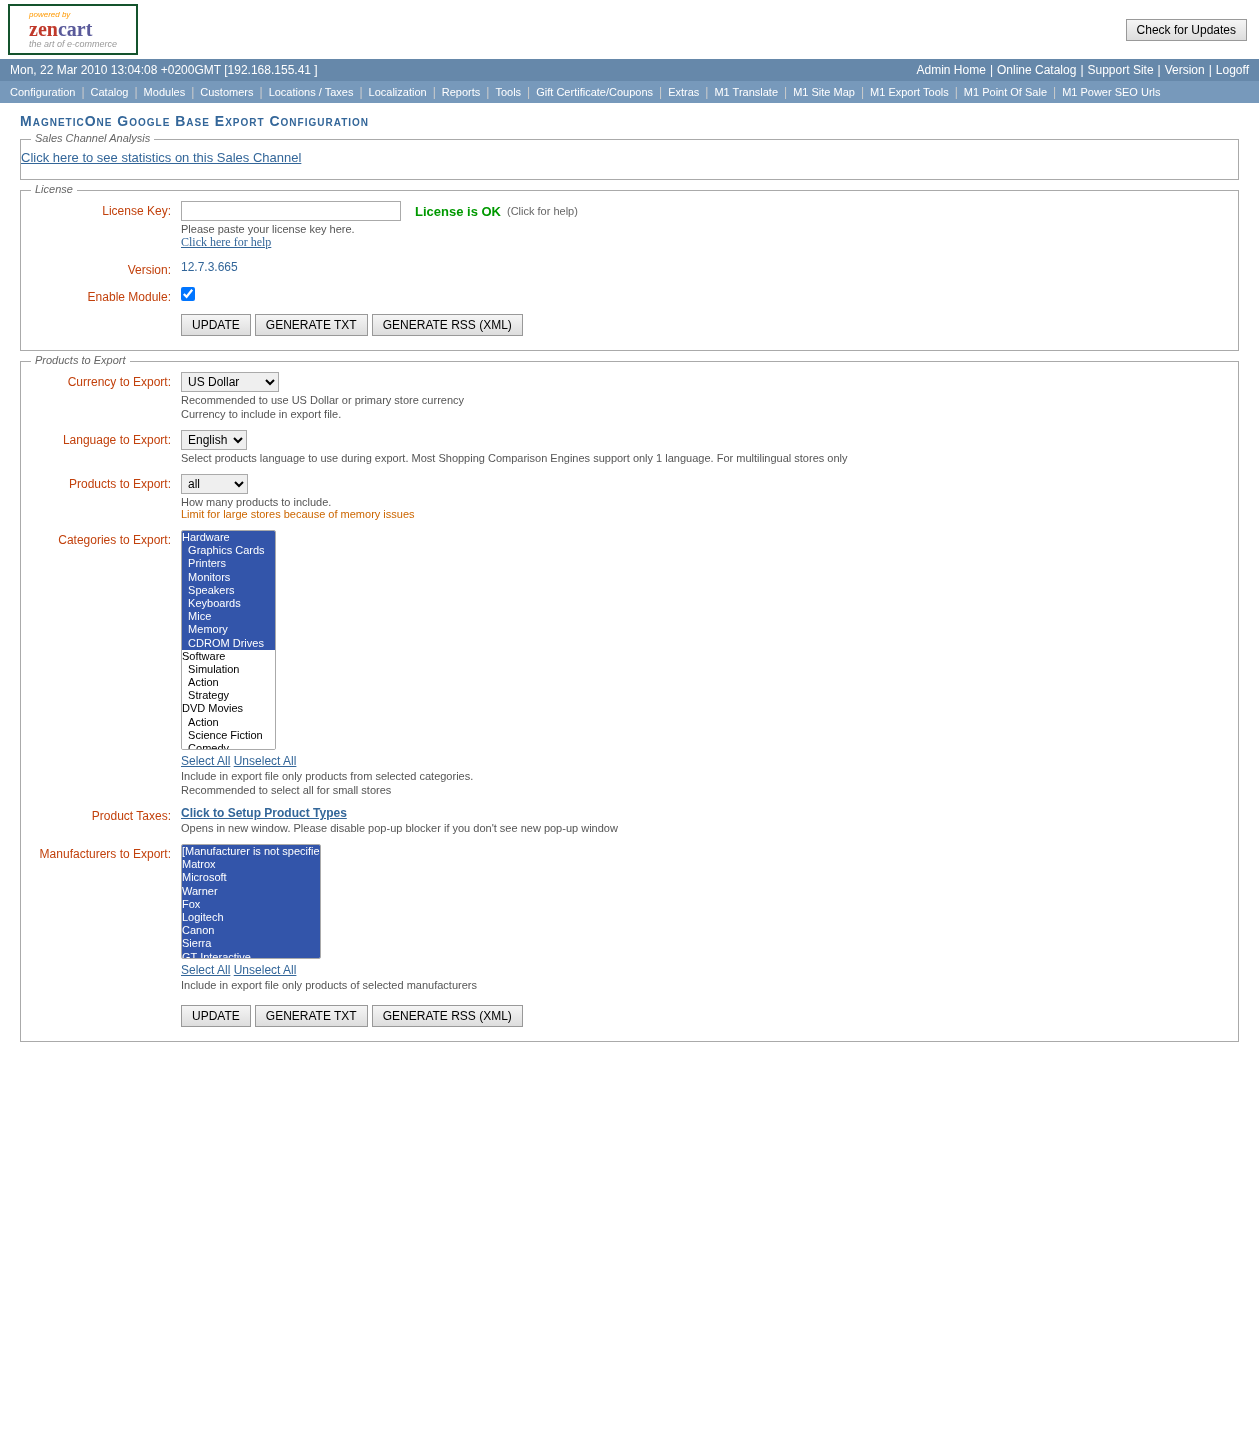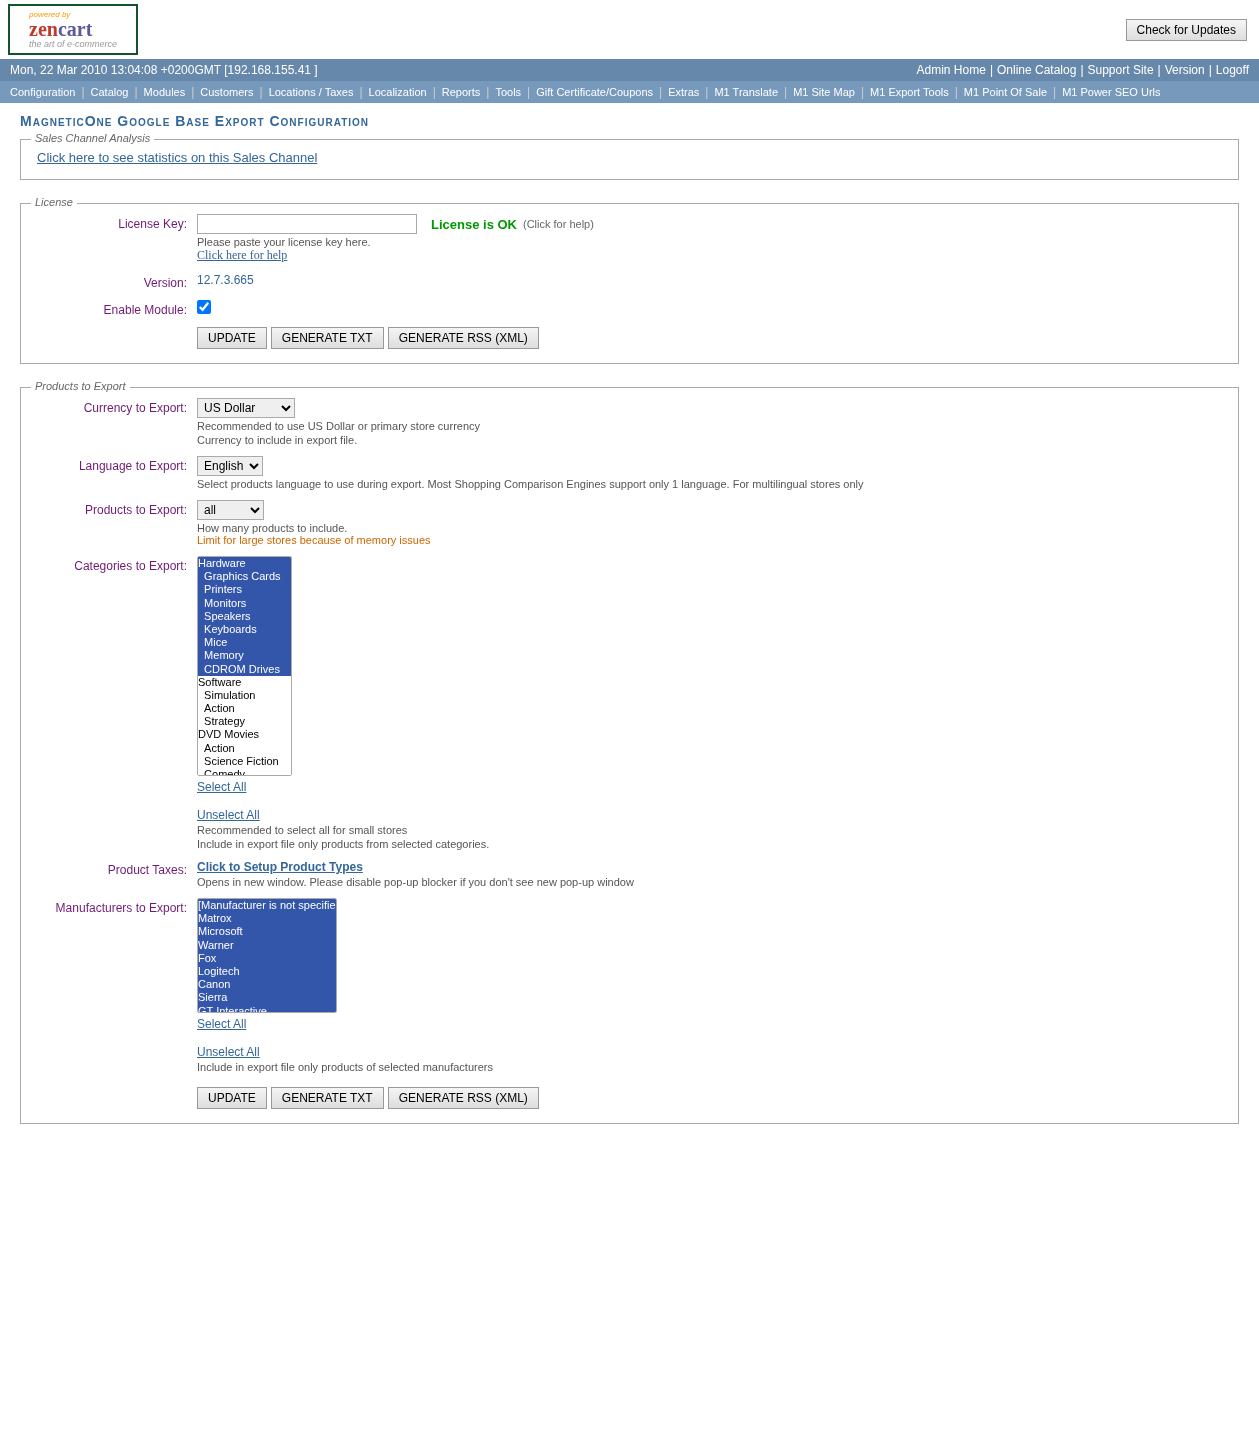--- a/index.html
+++ b/index.html
@@ -19,29 +19,29 @@
     #nav-bar a { color: #fff; text-decoration: none; font-size: 11px; padding: 2px 4px; }
     #nav-bar .sep { color: #ccc; }
 
     
     #main { padding: 10px 20px; }
 
     
     #page-title { font-size: 14px; font-variant: small-caps; font-weight: bold; color: #336699; margin-bottom: 10px; letter-spacing: 1px; }
 
     
-    .section-box { border: 1px solid #aaa; margin-bottom: 23px; padding: 10px 16px 14px; position: relative; }
+    .section-box { border: 1px solid #aaa; margin-bottom: 10px; padding: 10px 0 14px; position: relative; }
     .section-box .section-legend { position: absolute; top: -8px; left: 10px; background: #fff; padding: 0 4px; font-size: 11px; color: #666; font-style: italic; }
 
     
     .sales-link { color: #336699; text-decoration: underline; cursor: pointer; font-size: 13px; }
 
     
     .form-row { display: flex; align-items: flex-start; margin-bottom: 10px; }
-    .form-label { width: 160px; text-align: right; padding-right: 10px; padding-top: 3px; color: #701a75; font-size: 12px; }
+    .form-label { width: 160px; text-align: right; padding-right: 10px; padding-top: 3px; color: #c2410c; font-size: 12px; }
     .form-control { flex: 1; }
     .license-input { width: 220px; border: 1px solid #aaa; padding: 2px 4px; font-size: 12px; }
     .license-ok { color: #009900; font-weight: bold; font-size: 13px; margin-left: 8px; }
     .license-help { color: #666; font-size: 11px; }
     .license-help-link { color: #336699; text-decoration: underline; cursor: pointer; font-family: Liberation Serif, serif; }
     .version-text { color: #336699; font-size: 12px; }
     .checkbox-ctrl { width: 14px; height: 14px; }
 
     
     .btn { border: 1px solid #999; background: linear-gradient(to bottom, #f5f5f5, #ddd); padding: 3px 10px; cursor: pointer; font-size: 12px; margin-right: 4px; }
@@ -50,21 +50,21 @@
     .form-select { font-size: 12px; border: 1px solid #aaa; padding: 1px 2px; }
 
     
     .help-text { font-size: 11px; color: #555; margin-top: 2px; }
     .help-text-warn { font-size: 11px; color: #cc6600; }
 
     
     .category-list { width: 95px; height: 220px; border: 1px solid #aaa; font-size: 11px; }
     .mfr-list { width: 140px; height: 115px; border: 1px solid #aaa; font-size: 11px; }
 
-    .select-links { display: flex; margin-top: 4px; flex-direction: column; }
+    .select-links { display: flex; margin-top: 4px; }
     .select-link { color: #336699; text-decoration: underline; cursor: pointer; font-size: 12px; }
 
     .product-types-link { color: #336699; text-decoration: underline; cursor: pointer; font-size: 12px; font-weight: bold; }
 
     .buttons-row { display: flex; align-items: center; margin-top: 10px; }
 
     
     #logo-wrapper { display: flex; align-items: center; gap: 6px; }
     .logo-inner { border: 2px solid #14532d; padding: 4px 19px; }
     .powered-row { font-size: 8px; color: #f90; font-style: italic; }
@@ -244,22 +244,22 @@
           <option>&nbsp;&nbsp;Comedy</option>
           <option>&nbsp;&nbsp;Cartoons</option>
           <option>&nbsp;&nbsp;Thriller</option>
           <option>&nbsp;&nbsp;Drama</option>
         </select>
         <div class="select-links">
           <a class="select-link" href="#">Select All</a>
           &nbsp;
           <a class="select-link" href="#">Unselect All</a>
         </div>
+        <div class="help-text">Include in export file only products from selected categories.</div>
         <div class="help-text">Recommended to select all for small stores</div>
-        <div class="help-text">Include in export file only products from selected categories.</div>
       </div>
     </div>
 
     <div class="form-row">
       <div class="form-label">Product Taxes:</div>
       <div class="form-control">
         <a class="product-types-link" href="#">Click to Setup Product Types</a>
         <div class="help-text">Opens in new window. Please disable pop-up blocker if you don't see new pop-up window</div>
       </div>
     </div>

